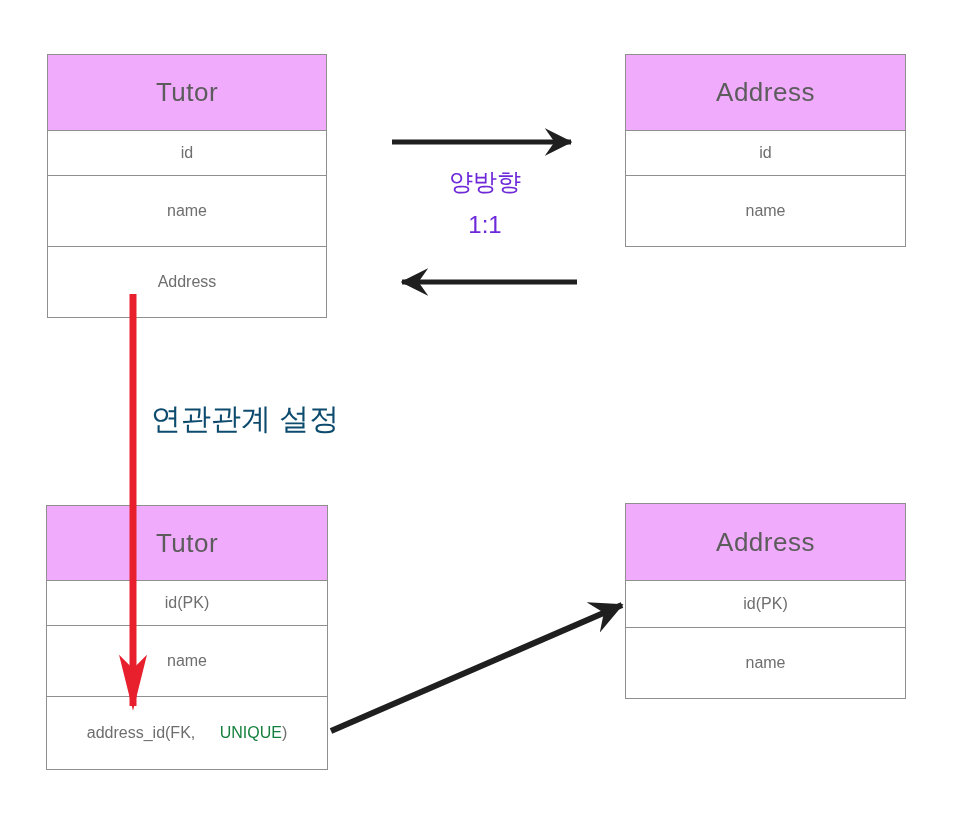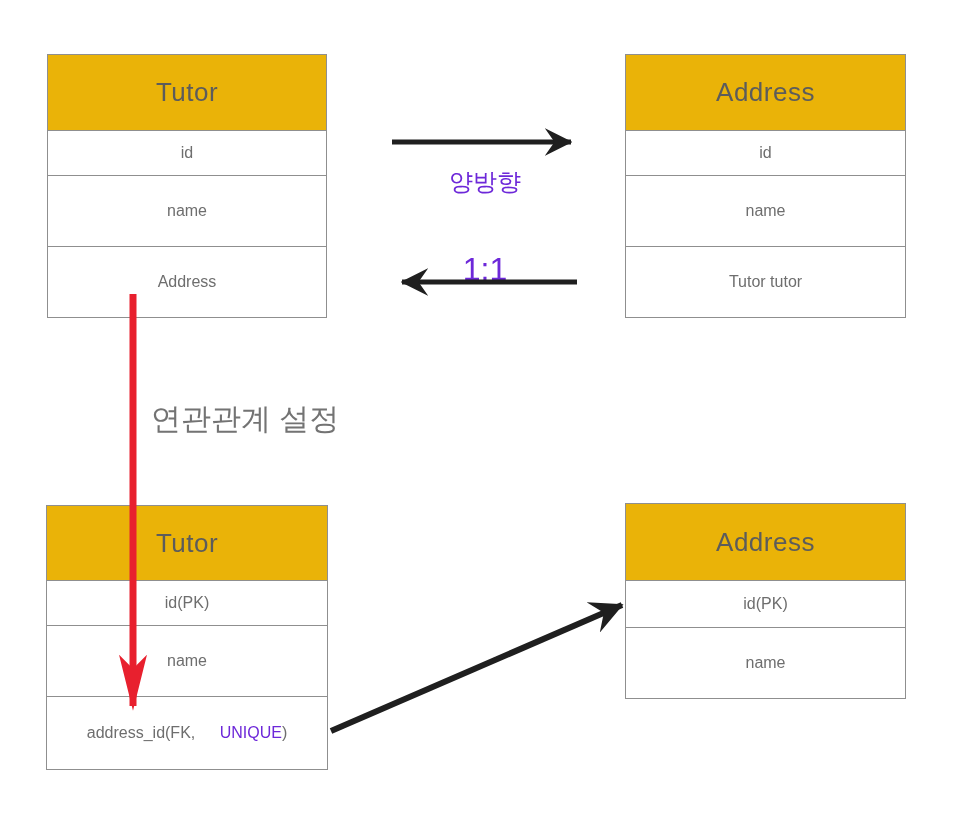--- a/index.html
+++ b/index.html
@@ -11,21 +11,21 @@
     overflow:hidden;
   }
   .etable{
     position:absolute;
     box-sizing:border-box;
     border:1.5px solid #8f8f8f;
     background:#ffffff;
   }
   .thead{
     box-sizing:border-box;
-    background:#eab308;
+    background:#f0abfc;
     display:flex;align-items:center;justify-content:center;
     font-size:26px;color:#5c5c5c;
     letter-spacing:0.5px;
   }
   .trow{
     box-sizing:border-box;
     border-top:1.5px solid #8f8f8f;
     display:flex;align-items:center;justify-content:center;
     font-size:16px;color:#6e6e6e;
     white-space:nowrap;
@@ -34,28 +34,28 @@
     position:absolute;left:0;top:0;
     pointer-events:none;
     z-index:5;
   }
   .label{
     position:absolute;
     text-align:center;
     color:#6d28d9;
   }
   .lbl-direction{left:393px;top:166px;width:184px;font-size:24px;}
-  .lbl-cardinality{left:393px;top:211px;width:184px;font-size:32px;margin-top:40px;}
+  .lbl-cardinality{left:393px;top:211px;width:184px;font-size:24px;}
   .lbl-annotation{
     left:151px;top:399px;width:300px;
     text-align:left;
-    font-size:30px;color:#737373;
+    font-size:30px;color:#0c4a6e;
     z-index:6;
   }
-  .hl-red{color:#6d28d9;margin-left:20px;}
+  .hl-red{color:#15803d;margin-left:20px;}
 </style>
 </head>
 <body>
 
 <div class="canvas">
 
   <div class="etable" style="left:47px;top:54px;width:280px;">
     <div class="thead" style="height:75px;">
       <span>Tutor</span>
     </div>
@@ -72,23 +72,20 @@
 
   <div class="etable" style="left:625px;top:54px;width:281px;">
     <div class="thead" style="height:75px;">
       <span>Address</span>
     </div>
     <div class="trow" style="height:45px;">
       <span>id</span>
     </div>
     <div class="trow" style="height:71px;">
       <span>name</span>
-    </div>
-    <div class="trow" style="height:71px;">
-      <span>Tutor tutor</span>
     </div>
   </div>
 
   <div class="etable" style="left:46px;top:505px;width:282px;">
     <div class="thead" style="height:74px;">
       <span>Tutor</span>
     </div>
     <div class="trow" style="height:45px;">
       <span>id(PK)</span>
     </div>

